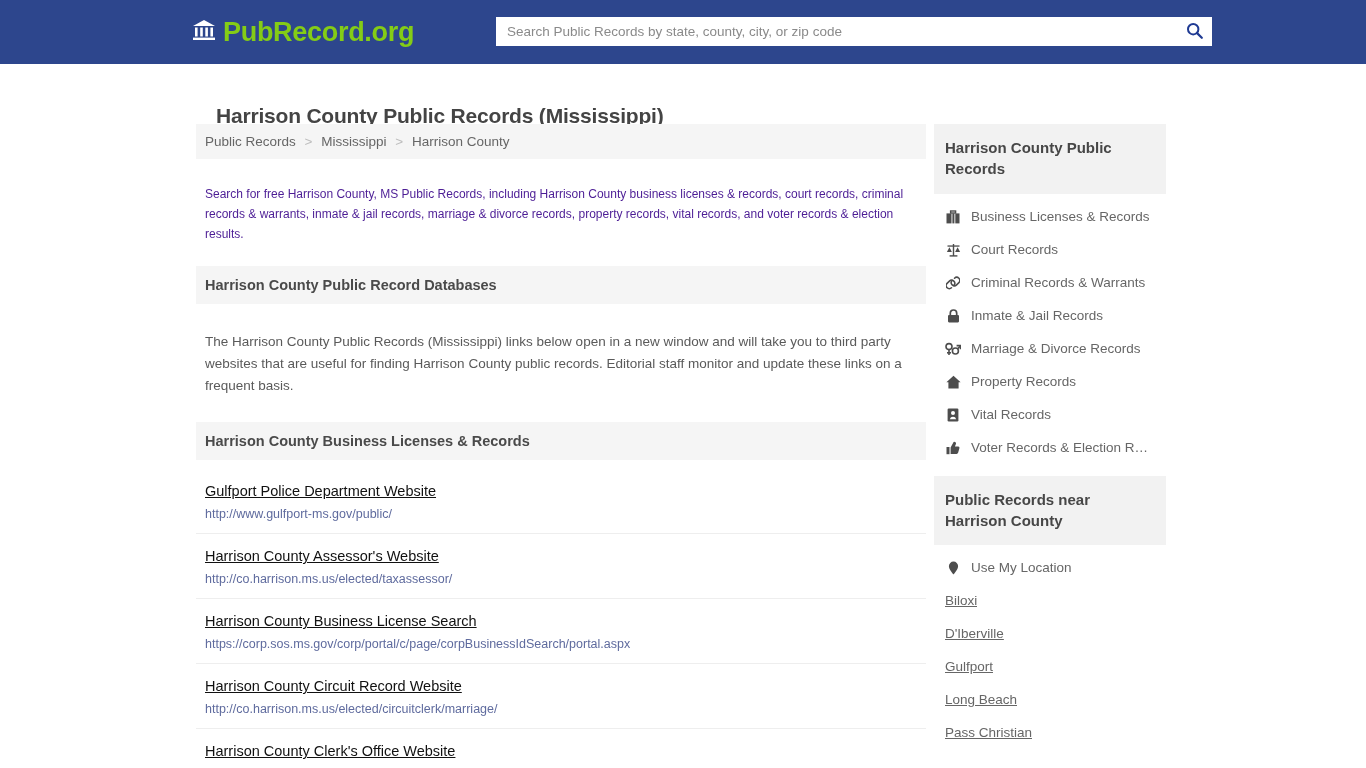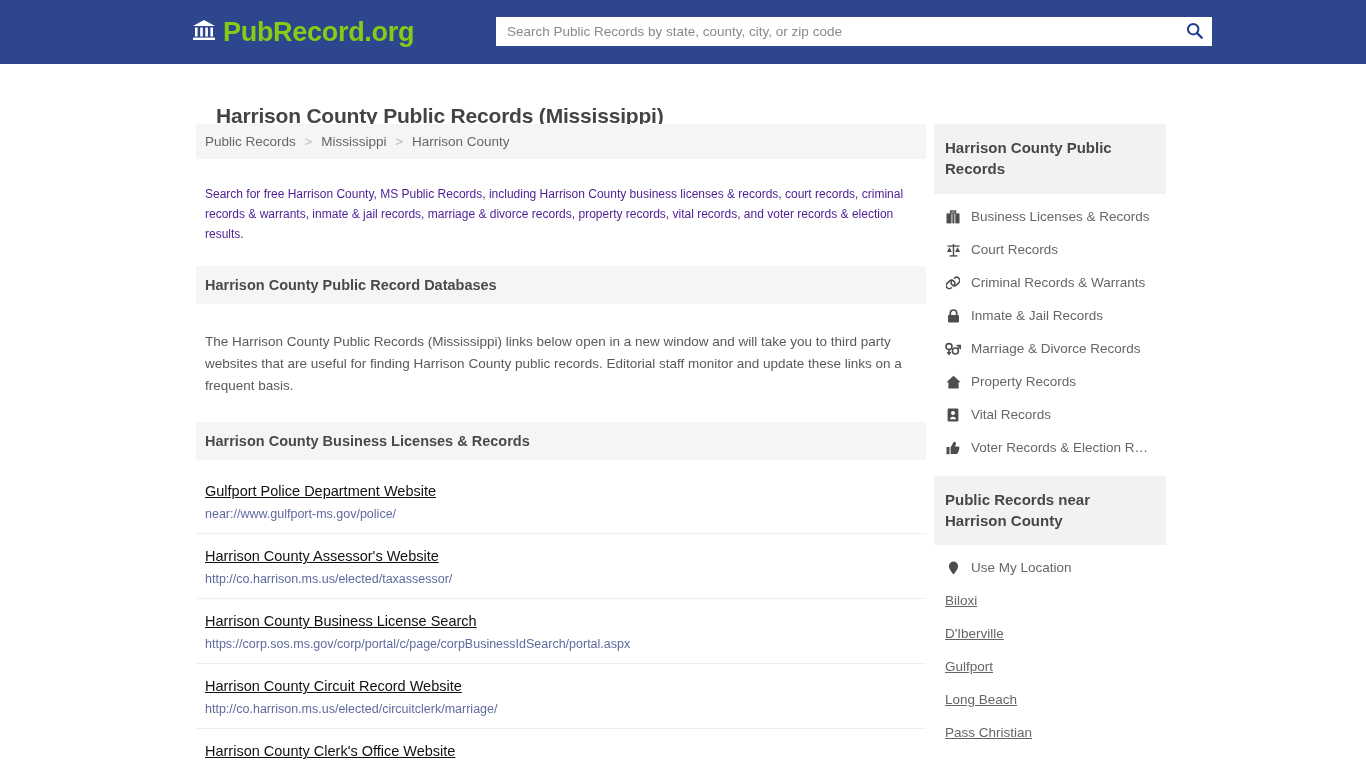--- a/index.html
+++ b/index.html
@@ -265,21 +265,21 @@
 
   <div class="section-head">Harrison County Public Record Databases</div>
   <p class="section-body">The Harrison County Public Records (Mississippi) links below open in a new window and will take you to third party websites that are useful for finding Harrison County public records. Editorial staff monitor and update these links on a frequent basis.</p>
 
   <div class="section-head">Harrison County Business Licenses &amp; Records</div>
 
   <div class="link-list">
 
     <div class="link-row">
       <a class="link-title" href="#">Gulfport Police Department Website</a>
-      <a class="link-url" href="#">near://www.gulfport-ms.gov/police/</a>
+      <a class="link-url" href="#">http://www.gulfport-ms.gov/public/</a>
     </div>
 
     <div class="link-row">
       <a class="link-title" href="#">Harrison County Assessor's Website</a>
       <a class="link-url" href="#">http://co.harrison.ms.us/elected/taxassessor/</a>
     </div>
 
     <div class="link-row">
       <a class="link-title" href="#">Harrison County Business License Search</a>
       <a class="link-url" href="#">https://corp.sos.ms.gov/corp/portal/c/page/corpBusinessIdSearch/portal.aspx</a>

